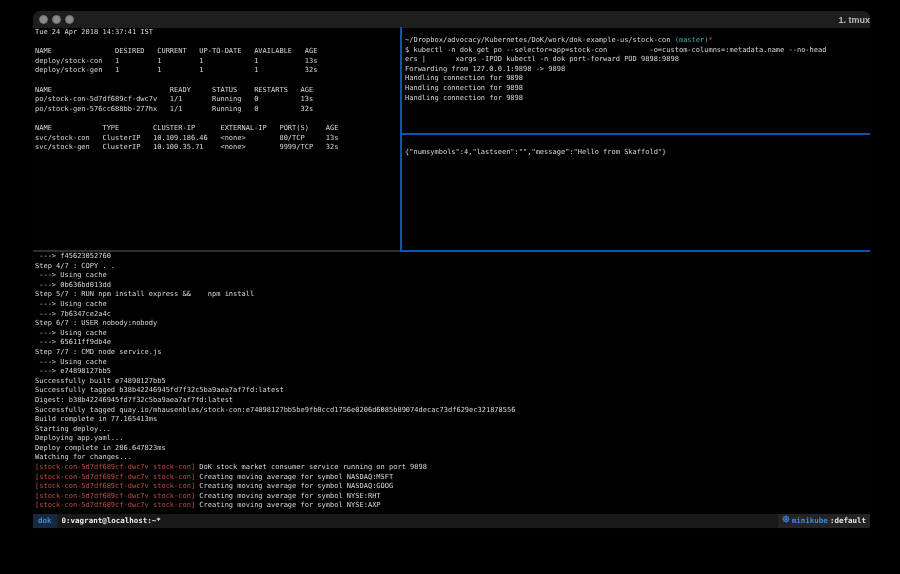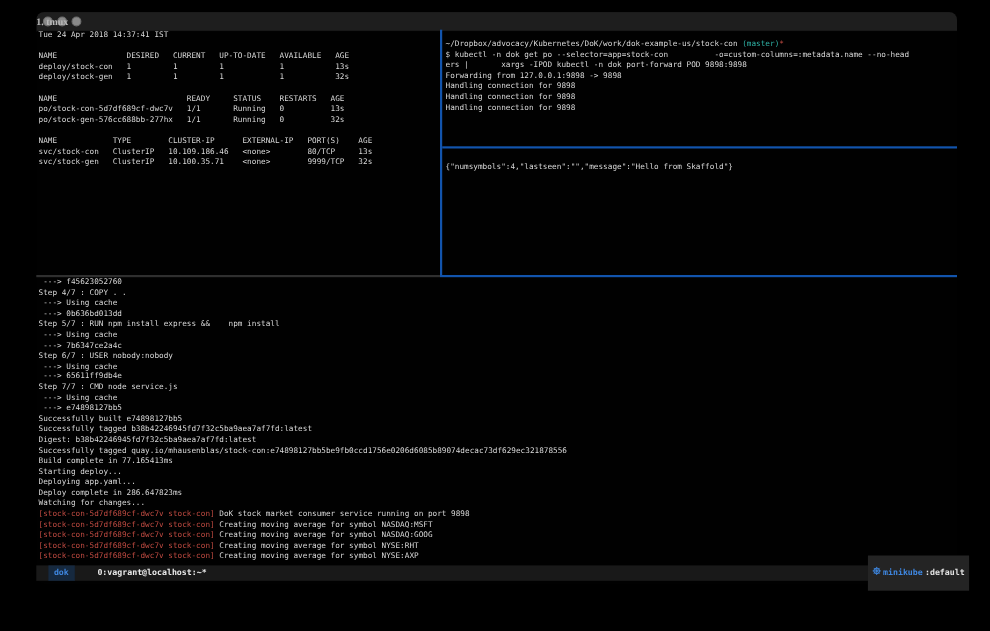--- a/index.html
+++ b/index.html
@@ -12,41 +12,41 @@
     background:#010101;border-radius:7px;overflow:hidden;
   }
   .titlebar{
     position:absolute;left:0;top:0;width:100%;height:17px;
     background:#1e1e1e;border-bottom:1px solid #000;
     display:flex;align-items:center;
   }
   .traffic{display:flex;gap:4px;margin-left:6px;}
   .tl-btn{width:7px;height:7px;border-radius:50%;background:#8a8a8a;border:0.5px solid #6e6e6e;}
   .win-title{
-    position:absolute;left:0;right:0;text-align:left;
-    font-family:Liberation Serif, serif;font-size:9px;font-weight:bold;color:#b9b9b9;
+    position:absolute;left:0;right:0;text-align:right;
+    font-family:Liberation Sans, sans-serif;font-size:9px;font-weight:bold;color:#b9b9b9;
   }
   .pane{position:absolute;white-space:pre;}
   .tline{font-size:7px;line-height:9.6px;color:var(--fg);}
   .tline span{white-space:pre;margin-top:41px;}
   
   .divider{position:absolute;}
   .div-v{width:2px;background:var(--accent);}
   .div-h{height:1.5px;}
   .div-blue{background:var(--accent);}
   .div-gray{background:var(--divgray);}
   
   .statusbar{
     position:absolute;left:33px;top:514px;width:837px;height:14px;
     background:#191919;display:flex;align-items:center;
-    font-size:7.5px;font-weight:bold;line-height:14px;color:#e3e3e3;padding-left:11px;
+    font-size:7.5px;font-weight:bold;line-height:14px;color:#e3e3e3;
   }
   .sess-chip{background:#16293f;color:var(--statusblue);padding:0 5px;height:14px;}
-  .win-label{margin-left:21px;color:#ececec;}
-  .status-right{margin-left:auto;background:#242424;padding:0 4px;height:32px;display:flex;align-items:center;gap:2px;}
+  .win-label{margin-left:5px;color:#ececec;}
+  .status-right{margin-left:auto;background:#242424;padding:0 4px;height:14px;display:flex;align-items:center;gap:2px;}
   .kube-ctx{color:var(--statusblue);}
   .kube-ns{color:#e3e3e3;}
   .helm-icon{display:inline-block;}
 </style>
 </head>
 <body>
 
 <div class="window">
   <div class="titlebar">
     <div class="traffic">

